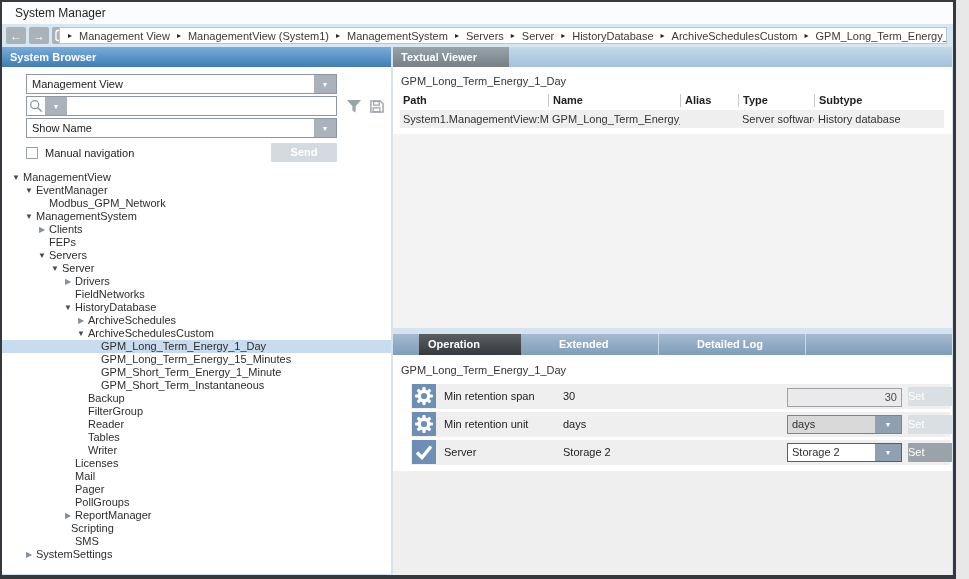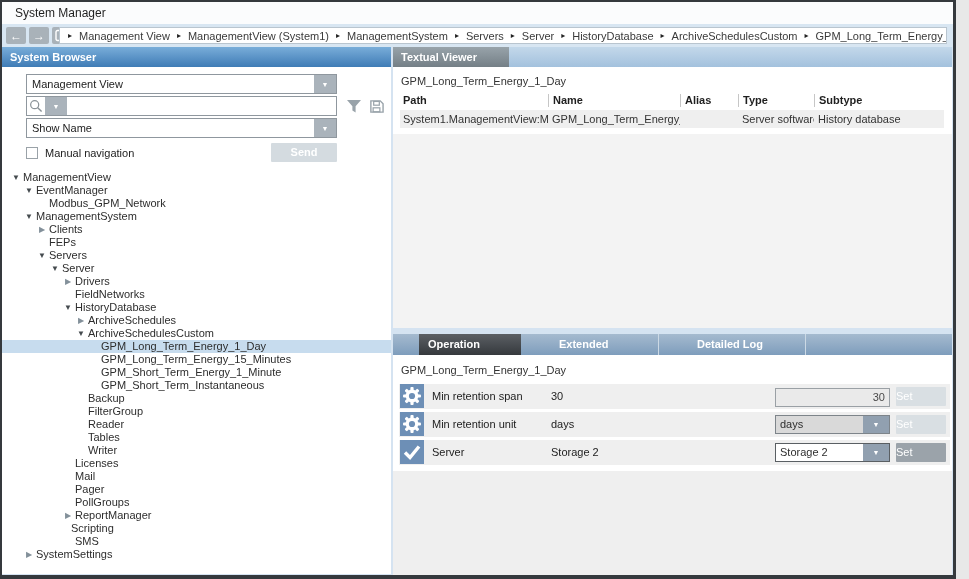--- a/index.html
+++ b/index.html
@@ -68,21 +68,21 @@
   
   .panel-op { position:absolute; left:391px; right:1px; top:332px; bottom:0; background:#fff; overflow:hidden; }
   .op-tabbar { height:21px; background:linear-gradient(#a5bacf,#7e9dbc); display:flex; }
   .op-tab { height:21px; line-height:21px; font-size:11px; font-weight:bold; color:#fff;
             padding-left:12px; border-right:1px solid #ccd9e5;margin-left:26px; }
   .op-tab.active { width:102px; padding-left:9px; background:linear-gradient(#5b5f64,#35393d); border-right:none; }
   .op-tab.t1 { width:112px; }
   .op-tab.t2 { width:121px; }
   .op-title { height:26px; line-height:30px; padding-left:8px; font-size:11px; color:#333; }
   .op-rows { margin-top:3px; }
-  .op-row { height:25px; margin:0 2px 3px 6px; background:#efefef; position:relative; }
+  .op-row { height:25px; margin:0 2px 3px 18px; background:#efefef; position:relative; }
   .op-icon { position:absolute; left:1px; top:0; width:24px; height:24px; background:#6d8fb6; }
   .op-label { position:absolute; left:33px; top:0; height:25px; line-height:25px; font-size:11px; color:#222; }
   .op-value { position:absolute; left:152px; top:0; height:25px; line-height:25px; font-size:11px; color:#222; }
   .op-ctrl { position:absolute; left:376px; top:3px; }
   .op-input { width:115px; height:19px; border:1px solid #9aa0a5; background:#eaeaea; text-align:right;
               padding-right:4px; font-size:11px; color:#4a4a4a; font-family:"Liberation Sans", sans-serif; }
   .op-dd { display:flex; width:115px; height:19px; border:1px solid #7d848a; background:#d9d9d9; }
   .op-dd.on { background:#fff; border-color:#5a5f63; }
   .op-dd .ddval { flex:1; font-size:11px; line-height:17px; padding-left:4px; color:#2e2e2e;
                   overflow:hidden; white-space:nowrap; }

